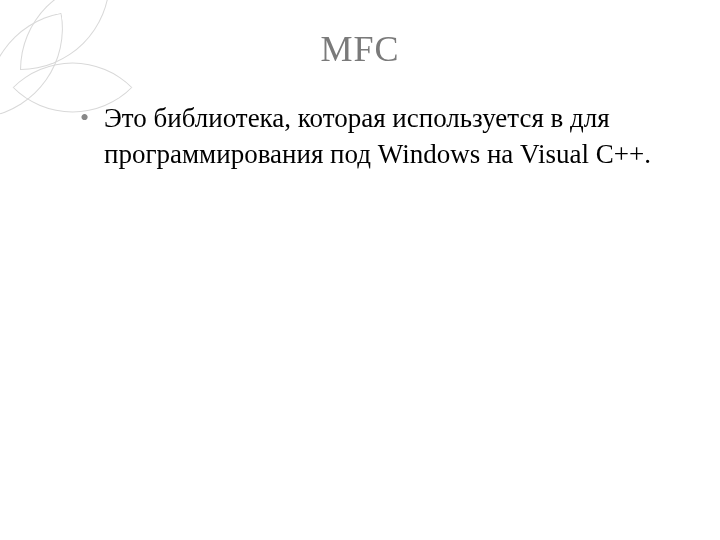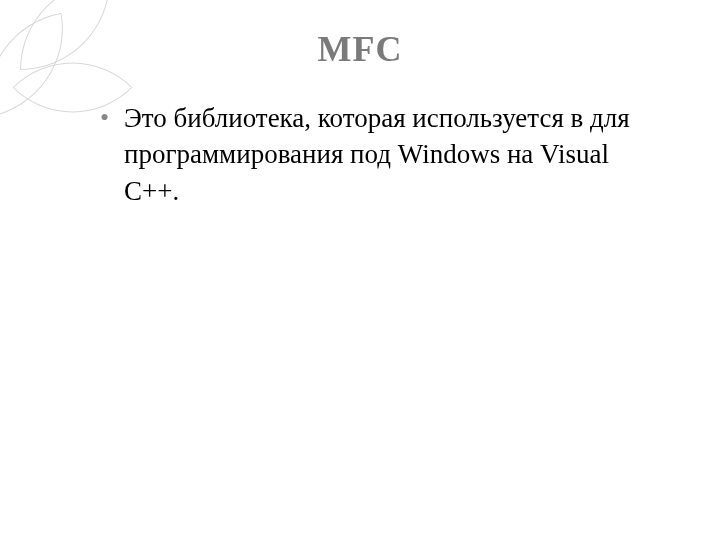--- a/index.html
+++ b/index.html
@@ -48,26 +48,26 @@
       height: 85px;
       top: 85px;
       left: 70px;
       transform: rotate(45deg);
     }
     .title {
       text-align: center;
       padding-top: 28px;
       font-size: 36px;
       color: #7a7a7a;
-      font-weight: bold;
+      font-weight: normal;
       letter-spacing: 1px;
       font-family: Georgia, serif;
     }
     .content {
-      padding: 30px 50px 0 100px;
+      padding: 30px 50px 0 80px;
     }
     .bullet-item {
       position: relative;
       margin-bottom: 40px;
       font-size: 27px;
       line-height: 1.35;
       color: #000000;
       padding-left: 24px;
     }
     .bullet-item::before {

